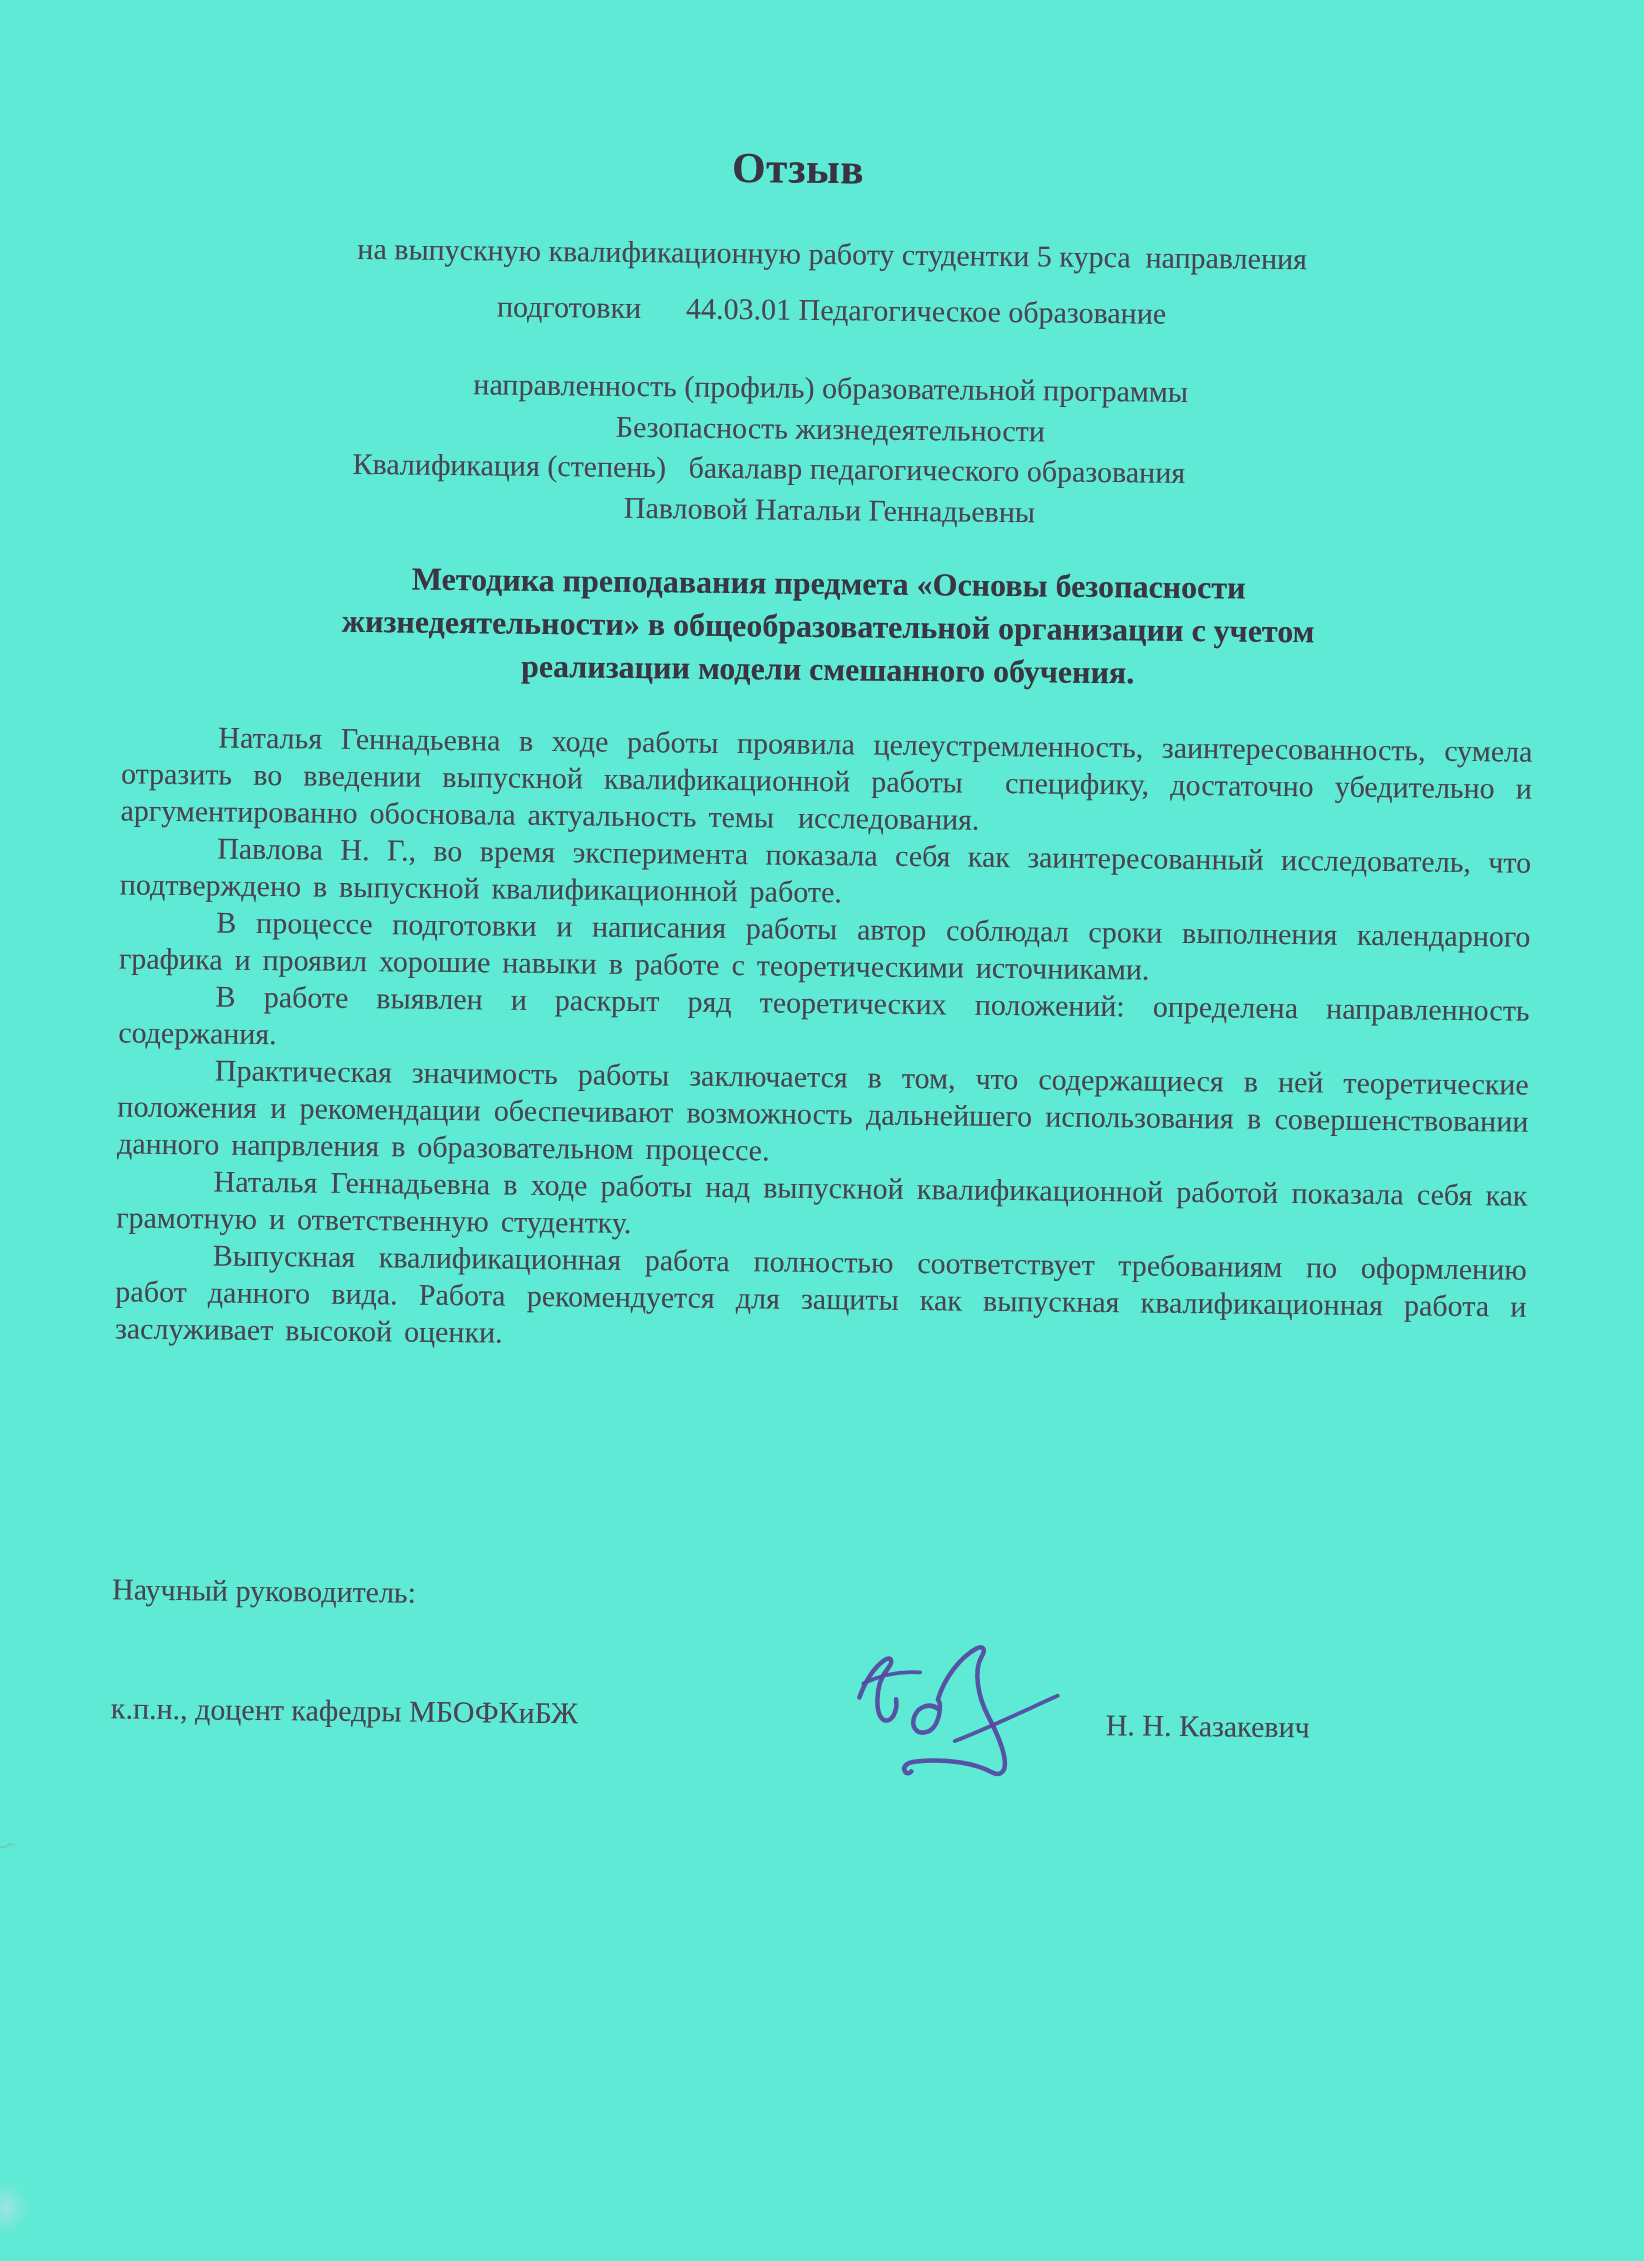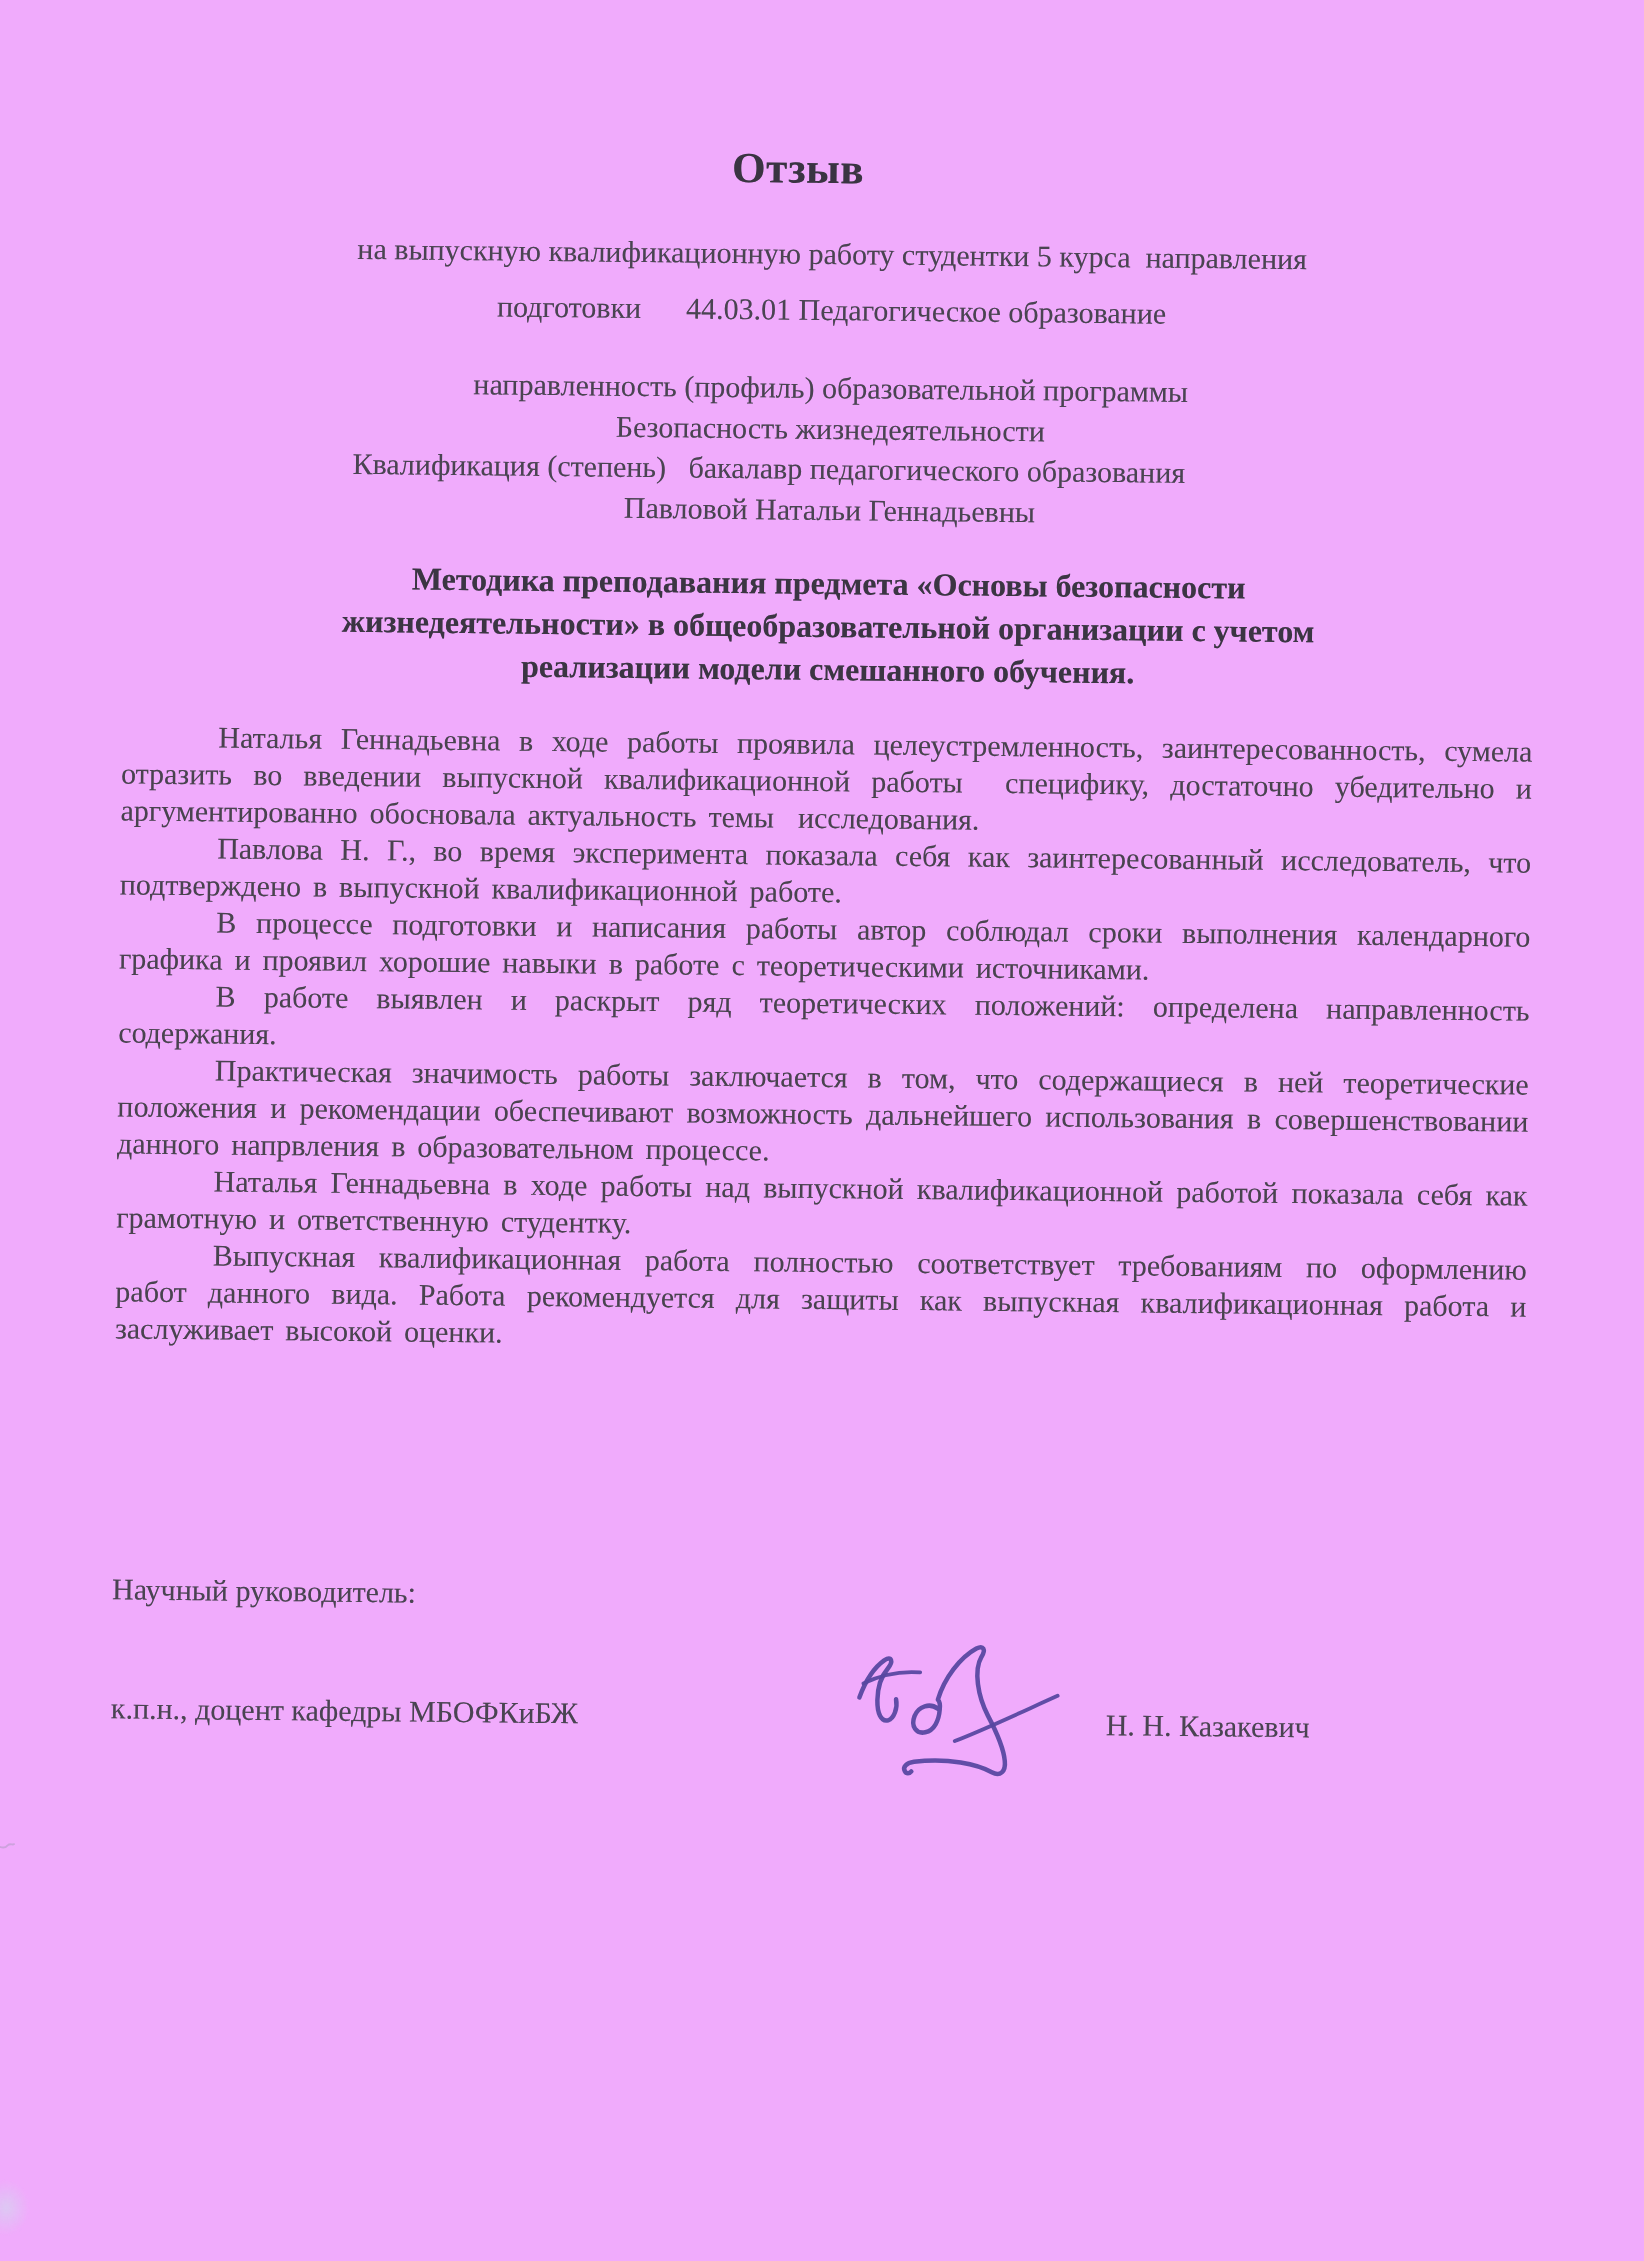--- a/index.html
+++ b/index.html
@@ -4,21 +4,21 @@
 <style>
   html, body {
     margin: 0;
     padding: 0;
     background: #ffffff;
   }
   .sheet {
     position: relative;
     width: 1644px;
     height: 2261px;
-    background: #f0abfc;
+    background: #5eead4;
     overflow: hidden;
     font-family: "Liberation Serif", "DejaVu Serif", serif;
     color: #474150;
   }
   
   .content {
     position: absolute;
     inset: 0;
     transform: rotate(0.62deg);
     transform-origin: 821px 966px;

